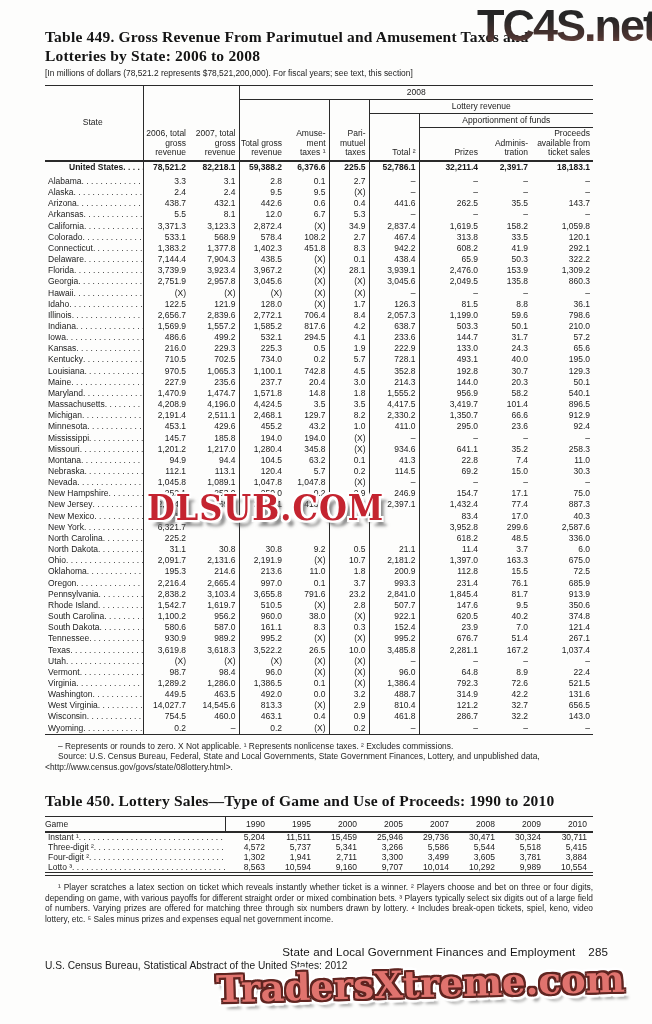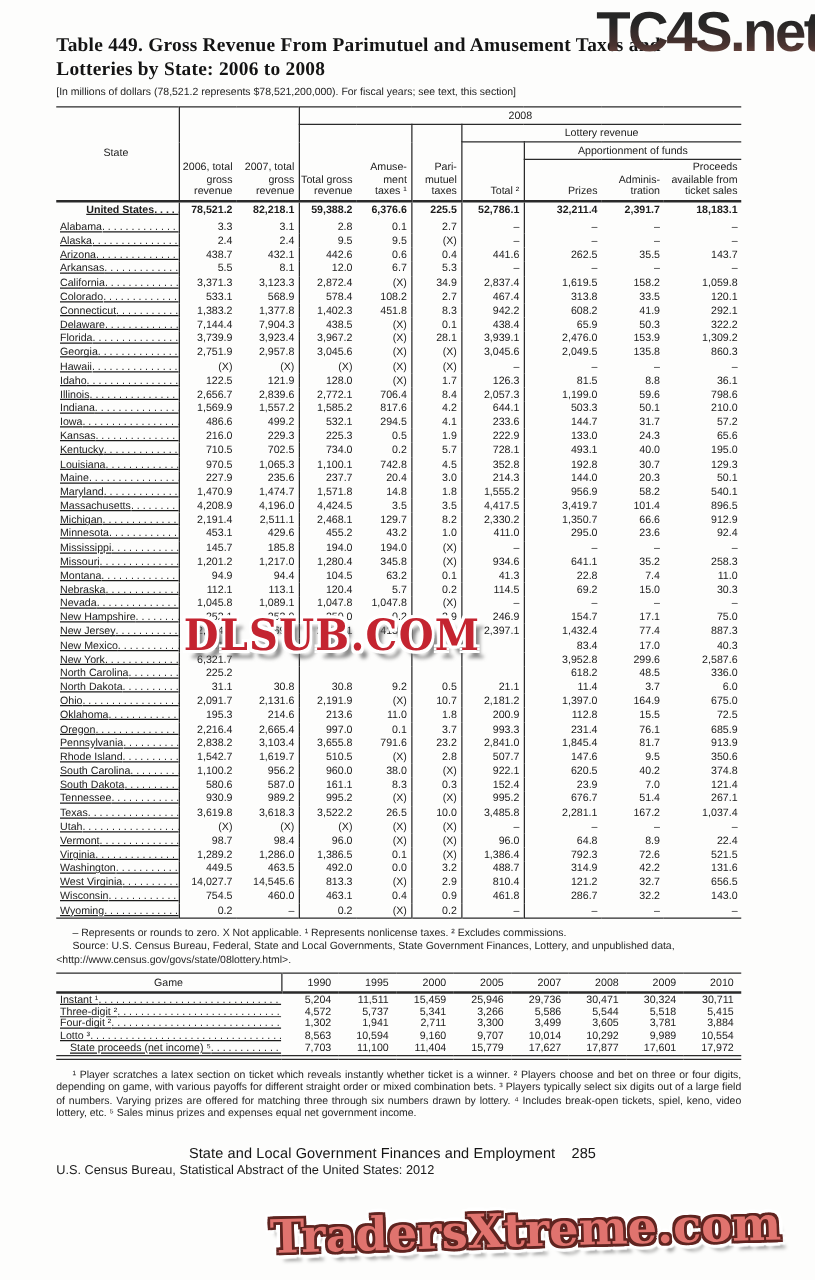--- a/index.html
+++ b/index.html
@@ -40,44 +40,44 @@
   .t449 thead th.gh{border-bottom:1px solid #2a2a2a;text-align:center;vertical-align:middle;
     padding:1px 0 1px 0;line-height:11px;}
   .t449 thead th.state{text-align:center;vertical-align:middle;}
   .bl{border-left:1px solid #2a2a2a;}
   .blh{border-left:1.5px solid #2a2a2a;}
   .t449 td{line-height:11.15px;white-space:nowrap;overflow:hidden;}
   .t449 td.c0,.t449 td.c2,.t449 td.c4,.t449 td.c6{border-left:1px solid #2a2a2a;}
   .t449 td.c5{border-left:1.5px solid #2a2a2a;}
   td.num{text-align:right;padding-right:3px;}
   td.lbl{padding-left:3px;}
-  .lblwrap{display:flex;align-items:baseline;overflow:hidden;text-decoration:underline;}
+  .lblwrap{display:flex;align-items:baseline;overflow:hidden;}
   .nm{white-space:nowrap;}
   .dots{flex:1;overflow:hidden;white-space:nowrap;color:#2a2a2a;}
   .dots::after{content:". . . . . . . . . . . . . . . . . . . . . . . . . . . . . . . . . . . . . . . . . . . . . . . . . . . . . . . .";}
   tr.bold-row td{font-weight:bold;}
   .t449 tr.us td{padding-bottom:3px;}
   .t449 tr.us .nm{padding-left:21px;}
   .t450 thead th{border-bottom:2px solid #2a2a2a;text-align:right;
     padding:2px 6px 2px 0;line-height:10px;}
-  .t450 thead th.game{text-align:center;padding:2px 0;}
+  .t450 thead th.game{text-align:left;padding:2px 0;}
   .t450 td{line-height:9.75px;white-space:nowrap;overflow:hidden;}
   .t450 td.lbl{border-right:0;}
   .t450 .lblcol{border-right:1px solid #2a2a2a;}
   .t450 td.num{padding-right:6px;}
   .t450 tr.bold-row .nm{padding-left:10px;}
   .t450 tr.ind .nm{padding-left:8px;}
   
   .fn{margin:6px 0 0 45px;width:548px;font-size:8.4px;line-height:10.4px;
       text-indent:13px;color:#1f1f1f;}
   .fn.cont{margin-top:0;}
   .fn.just{text-align:justify;}
   .src{margin-top:3px;}
   
-  .footer-head{margin-top:21px;padding-left:40px;width:548px;text-align:center;
+  .footer-head{margin-top:21px;padding-left:60px;width:548px;text-align:right;
     font-size:11.6px;color:#151515;letter-spacing:.1px;}
   .footer-head .pgnum{margin-left:13px;}
   .footer-credit{margin:2px 0 0 45px;font-size:10.2px;color:#1a1a1a;}
 </style>
 </head>
 <body>
 
 <div class="page">
 
   <div class="wm-top">TC4S.net</div>
@@ -365,21 +365,21 @@
             <span class="lblwrap">
               <span class="nm">Indiana</span>
               <span class="dots"></span>
             </span>
           </td>
           <td class="num c0">1,569.9</td>
           <td class="num c1">1,557.2</td>
           <td class="num c2">1,585.2</td>
           <td class="num c3">817.6</td>
           <td class="num c4">4.2</td>
-          <td class="num c5">644.1</td>
+          <td class="num c5">638.7</td>
           <td class="num c6">503.3</td>
           <td class="num c7">50.1</td>
           <td class="num c8">210.0</td>
         </tr>
         <tr>
           <td class="lbl">
             <span class="lblwrap">
               <span class="nm">Iowa</span>
               <span class="dots"></span>
             </span>
@@ -724,21 +724,21 @@
               <span class="dots"></span>
             </span>
           </td>
           <td class="num c0">2,091.7</td>
           <td class="num c1">2,131.6</td>
           <td class="num c2">2,191.9</td>
           <td class="num c3">(X)</td>
           <td class="num c4">10.7</td>
           <td class="num c5">2,181.2</td>
           <td class="num c6">1,397.0</td>
-          <td class="num c7">164.9</td>
+          <td class="num c7">163.3</td>
           <td class="num c8">675.0</td>
         </tr>
         <tr>
           <td class="lbl">
             <span class="lblwrap">
               <span class="nm">Oklahoma</span>
               <span class="dots"></span>
             </span>
           </td>
           <td class="num c0">195.3</td>
@@ -988,20 +988,21 @@
           <td class="num c6">–</td>
           <td class="num c7">–</td>
           <td class="num c8">–</td>
         </tr>
       </tbody>
   </table>
 
   <p class="fn">– Represents or rounds to zero. X Not applicable. ¹ Represents nonlicense taxes. ² Excludes commissions.</p>
   <p class="fn cont">Source: U.S. Census Bureau, Federal, State and Local Governments, State Government Finances, Lottery, and unpublished data, &lt;http://www.census.gov/govs/state/08lottery.html&gt;.</p>
 
+  <div class="title title2">Table 450. Lottery Sales—Type of Game and Use of Proceeds: 1990 to 2010</div>
 
   <table class="t450">
     <colgroup>
       <col style="width:180px">
         <col style="width:46px">
         <col style="width:46px">
         <col style="width:46px">
       <col style="width:46px">
         <col style="width:46px">
         <col style="width:46px">
@@ -1079,36 +1080,20 @@
           </td>
           <td class="num c0">8,563</td>
           <td class="num c1">10,594</td>
           <td class="num c2">9,160</td>
           <td class="num c3">9,707</td>
           <td class="num c4">10,014</td>
           <td class="num c5">10,292</td>
           <td class="num c6">9,989</td>
           <td class="num c7">10,554</td>
         </tr>
-        <tr class=" ind">
-          <td class="lbl lblcol">
-            <span class="lblwrap">
-              <span class="nm">State proceeds (net income) ⁵</span>
-              <span class="dots"></span>
-            </span>
-          </td>
-          <td class="num c0">7,703</td>
-          <td class="num c1">11,100</td>
-          <td class="num c2">11,404</td>
-          <td class="num c3">15,779</td>
-          <td class="num c4">17,627</td>
-          <td class="num c5">17,877</td>
-          <td class="num c6">17,601</td>
-          <td class="num c7">17,972</td>
-        </tr>
       </tbody>
   </table>
 
   <p class="fn just">¹ Player scratches a latex section on ticket which reveals instantly whether ticket is a winner. ² Players choose and bet on three or four digits, depending on game, with various payoffs for different straight order or mixed combination bets. ³ Players typically select six digits out of a large field of numbers. Varying prizes are offered for matching three through six numbers drawn by lottery. ⁴ Includes break-open tickets, spiel, keno, video lottery, etc. ⁵ Sales minus prizes and expenses equal net government income.</p>
 
   <div class="footer-head">
     <span>State and Local Government Finances and Employment</span><span class="pgnum">285</span>
   </div>
   <div class="footer-credit">U.S. Census Bureau, Statistical Abstract of the United States: 2012</div>
 

